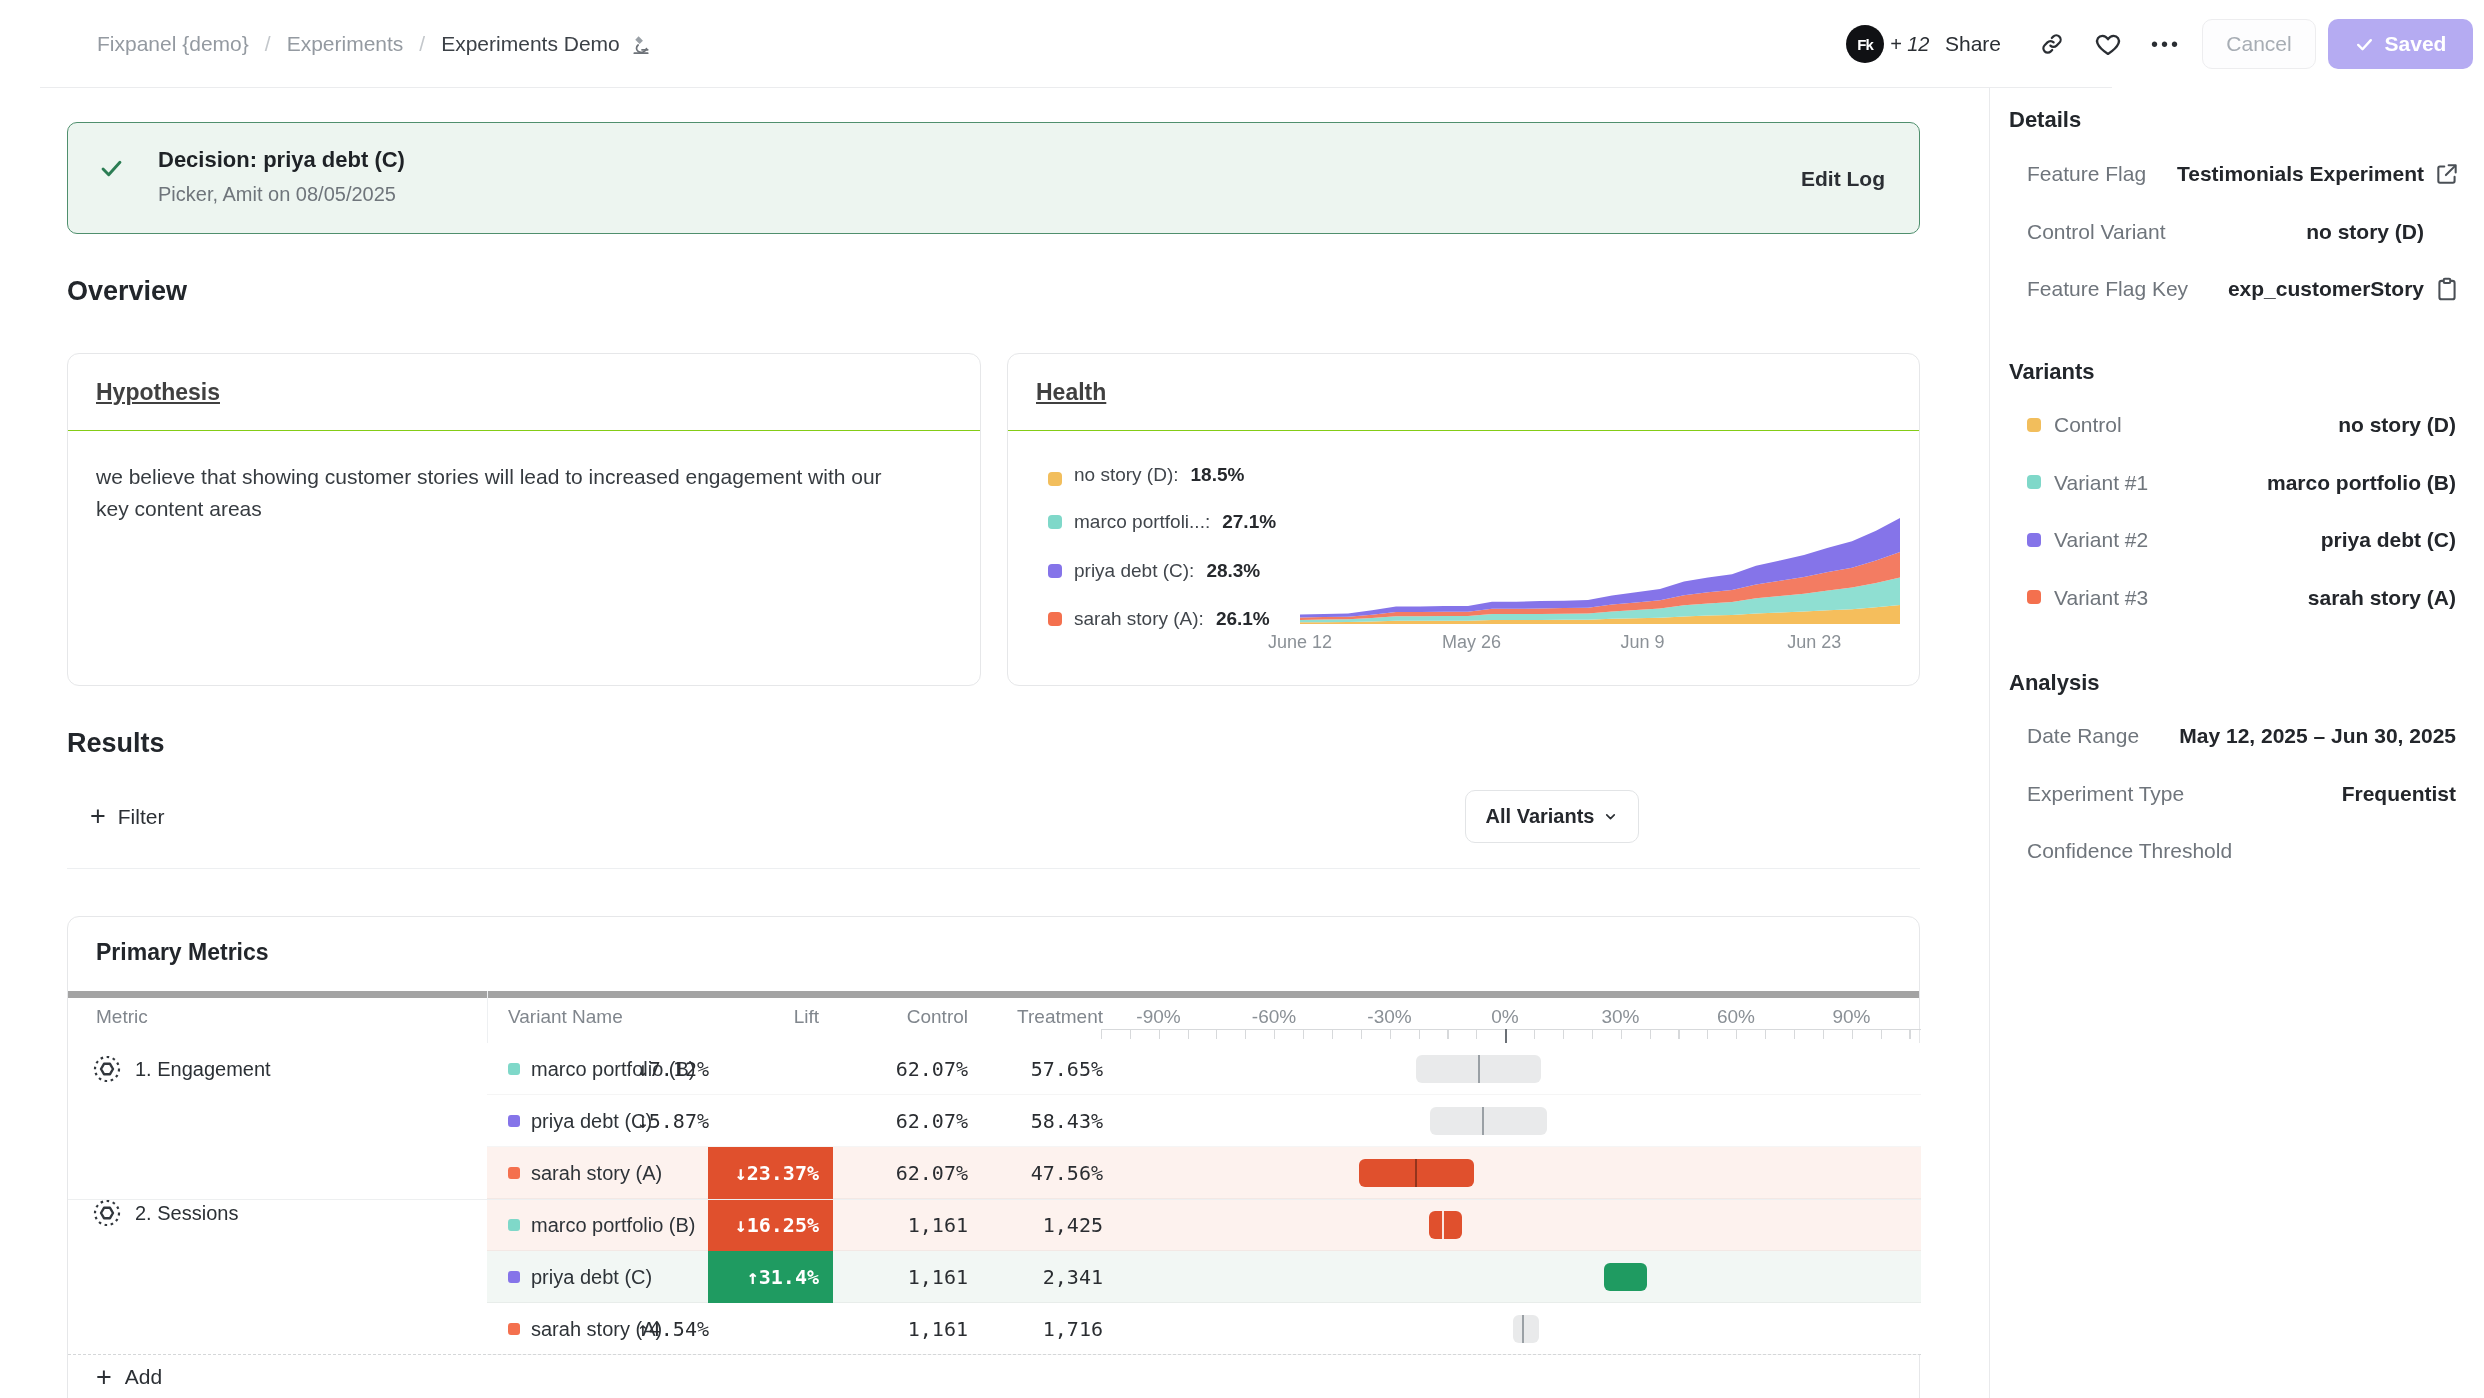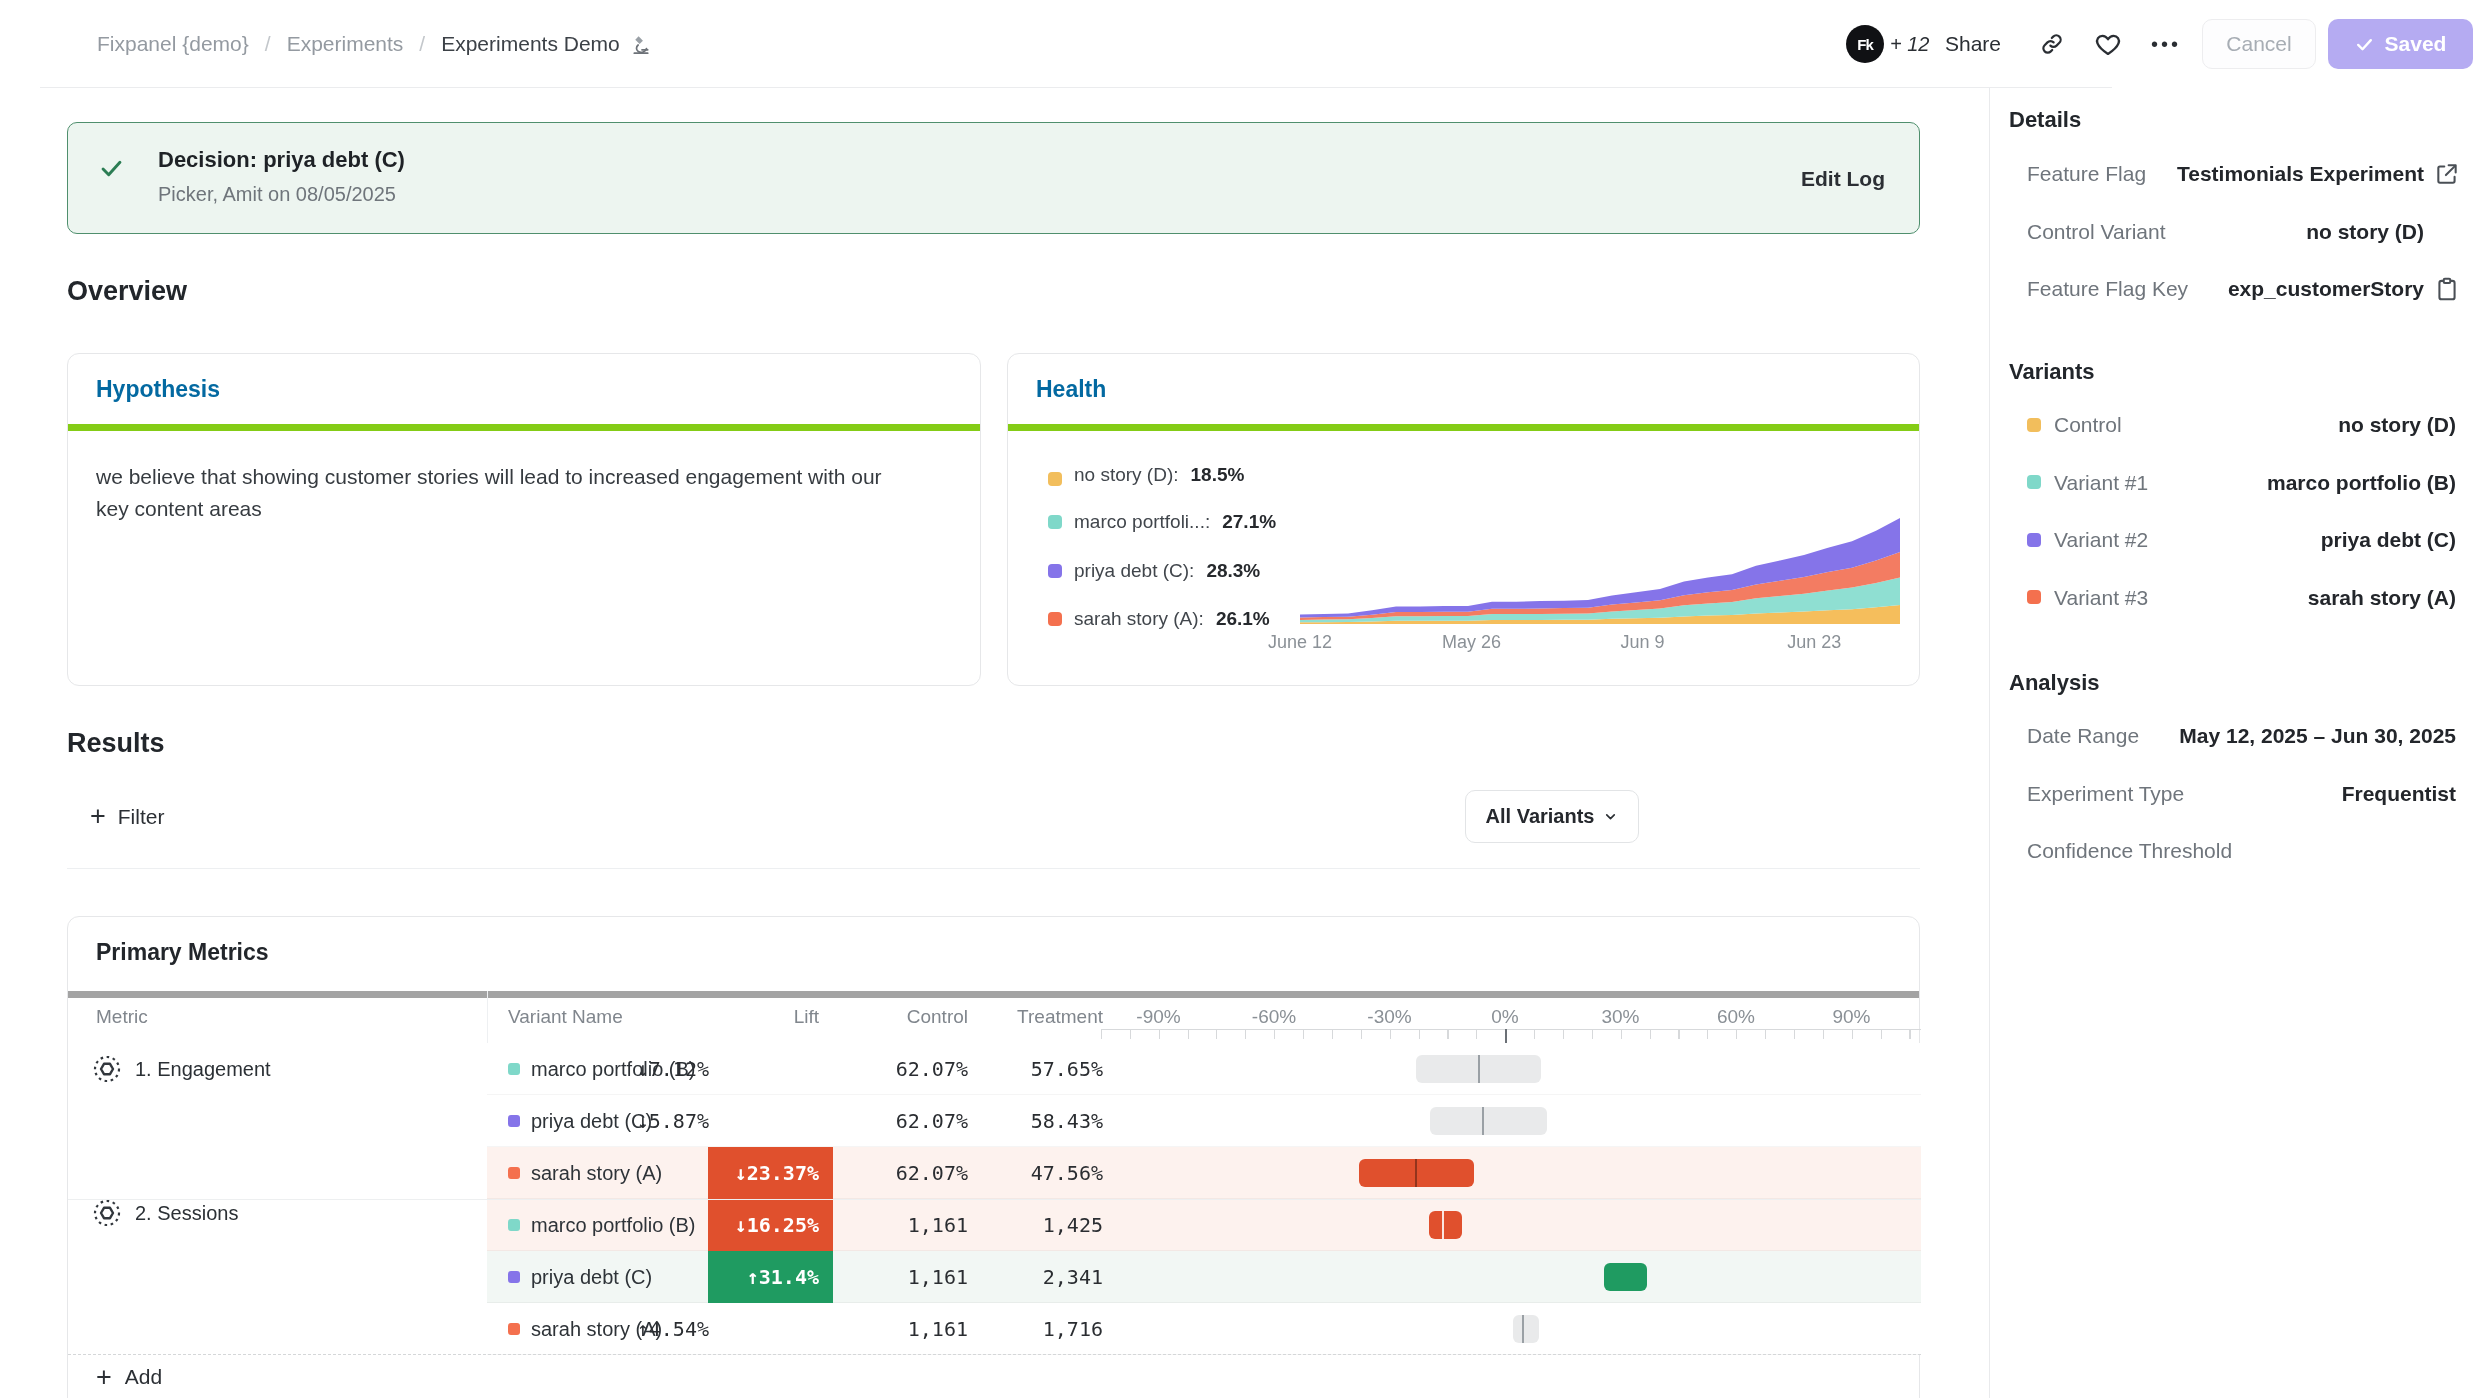--- a/index.html
+++ b/index.html
@@ -28,21 +28,21 @@
   .banner { position:absolute; left:67px; top:34px; width:1853px; height:112px; background:#edf5f0; border:1px solid #4f8f6d; border-radius:10px; }
   .banner-check { position:absolute; left:30px; top:32px; }
   .banner-title { position:absolute; left:90px; top:24px; font-size:22px; font-weight:700; color:#1e2226; }
   .banner-meta { position:absolute; left:90px; top:60px; font-size:20px; color:#6f757b; }
   .banner-action { position:absolute; right:34px; top:0; height:112px; display:flex; align-items:center; font-size:21px; font-weight:700; color:#2b2f34; cursor:pointer; }
 
   .h-section { position:absolute; font-size:27px; font-weight:700; color:#22262b; }
 
   
   .card { position:absolute; background:#fff; border:1px solid #e6e7e9; border-radius:12px; }
-  .card-head { height:77px; border-bottom:7px solid #84cc16; display:flex; align-items:center; padding-left:28px; font-size:23px; font-weight:700; color:#0369a1; }
+  .card-head { height:77px; border-bottom:1px solid #84cc16; display:flex; align-items:center; padding-left:28px; font-size:23px; font-weight:700; color:#404040;text-decoration:underline; }
   .hyp-body { padding:30px 28px; font-size:21px; line-height:1.5; color:#363b40; max-width:870px; }
 
   
   .legend-item { position:absolute; left:40px; display:flex; align-items:center; gap:12px; height:24px; font-size:19px; color:#41464c; }
   .legend-sw { width:14px; height:14px; border-radius:4px; flex:0 0 auto; }
   .legend-val { font-weight:700; color:#26292d; }
   #health-chart { position:absolute; left:292px; top:158px; }
   #chart-xlabels { position:absolute; left:292px; top:278px; width:600px; height:24px; }
   #chart-xlabels span { position:absolute; transform:translateX(-50%); font-size:18px; color:#8b9197; white-space:nowrap; }
 

